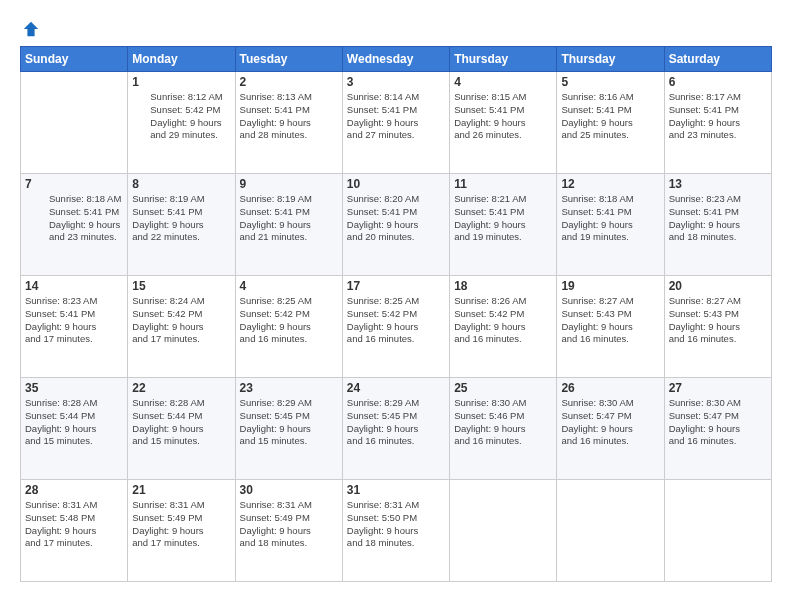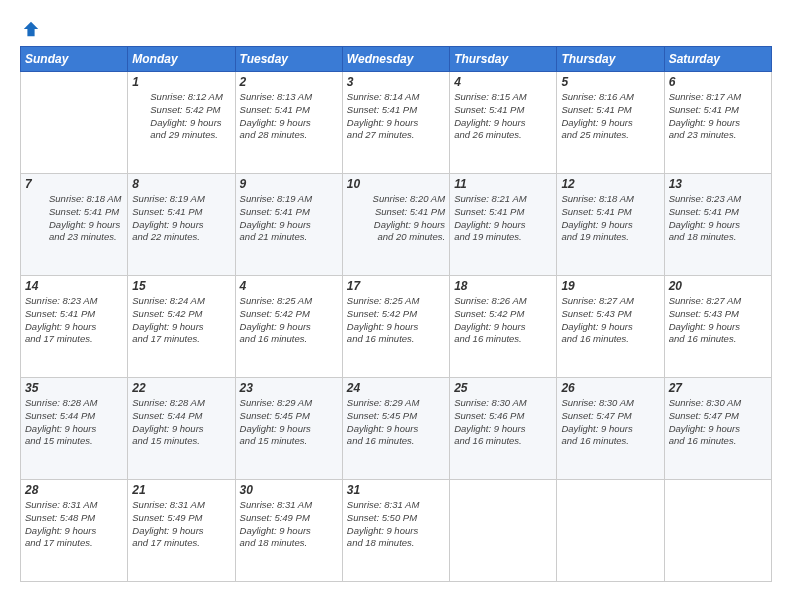--- a/index.html
+++ b/index.html
@@ -9,21 +9,20 @@
       font-family: Arial, sans-serif;
       background: #fff;
       overflow: hidden;
     }
     .page {
       width: 792px;
       height: 592px;
       padding: 16px 20px 10px 20px;
       display: flex;
       flex-direction: column;
-      font-style: italic;
     }
     .header {
       display: flex;
       align-items: flex-start;
       justify-content: space-between;
       margin-bottom: 8px;
     }
     .logo {
       display: flex;
       align-items: center;
@@ -207,21 +206,21 @@
           </td>
           <td>
             <span class="day-num">9</span>
             <div class="cell-info" style="white-space: pre-line;">Sunrise: 8:19 AM
 Sunset: 5:41 PM
 Daylight: 9 hours
 and 21 minutes.</div>
           </td>
           <td>
             <span class="day-num">10</span>
-            <div class="cell-info" style="white-space: pre-line; text-align: right;">Sunrise: 8:20 AM
+            <div class="cell-info" style="white-space: pre-line;">Sunrise: 8:20 AM
 Sunset: 5:41 PM
 Daylight: 9 hours
 and 20 minutes.</div>
           </td>
           <td>
             <span class="day-num">11</span>
             <div class="cell-info" style="white-space: pre-line;">Sunrise: 8:21 AM
 Sunset: 5:41 PM
 Daylight: 9 hours
 and 19 minutes.</div>

